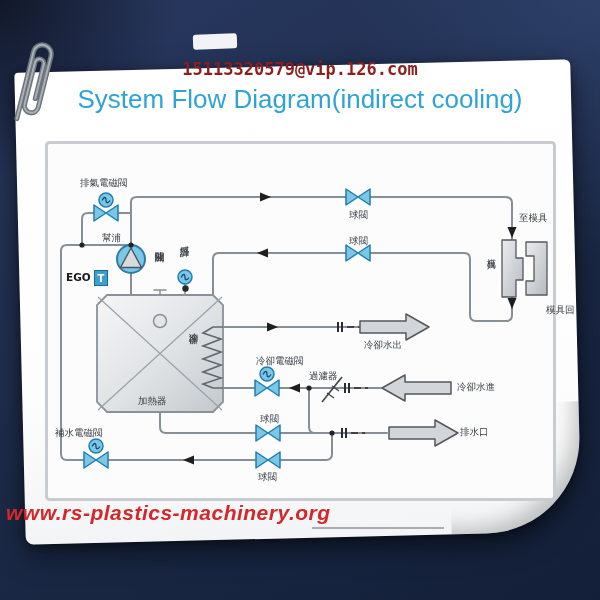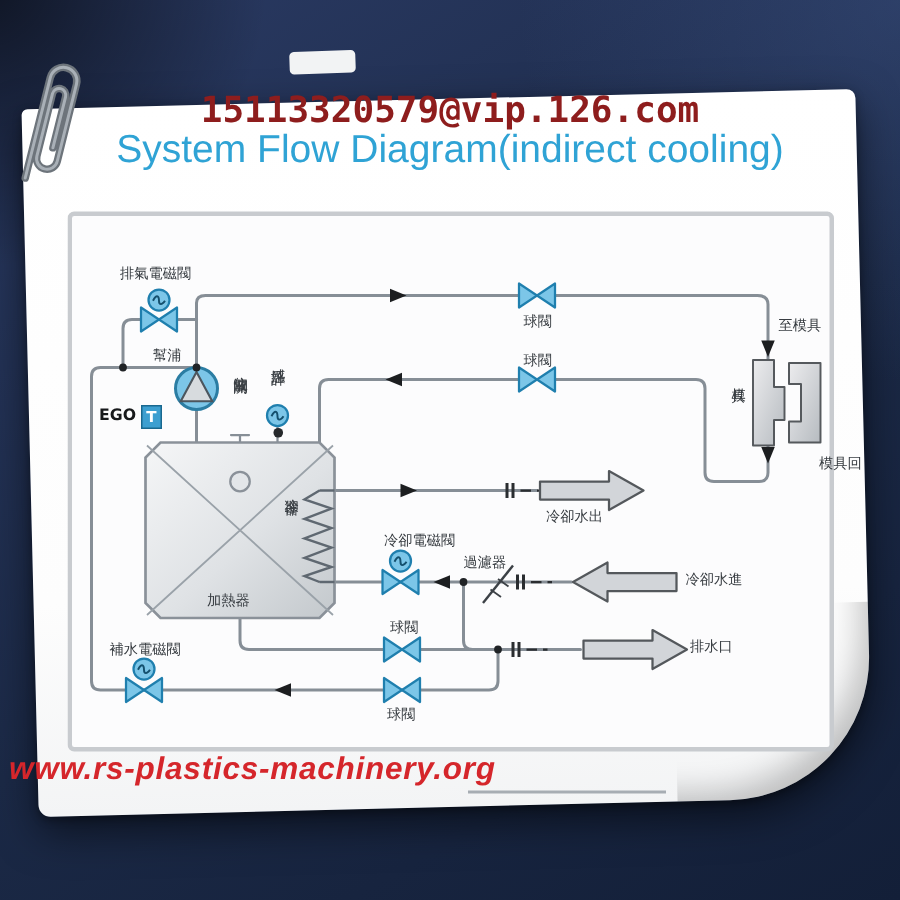--- a/index.html
+++ b/index.html
@@ -13,21 +13,21 @@
     background:linear-gradient(180deg,#ffffff 0%,#fdfdfd 70%,#f3f4f5 100%);
     border-radius:4px 6px 95px 8px;transform:rotate(-1.4deg);
     box-shadow:0 10px 28px rgba(0,0,0,.55),0 2px 6px rgba(0,0,0,.35);}
   .paper-curl{position:absolute;right:0;bottom:0;width:130px;height:130px;
     border-bottom-right-radius:95px;
     box-shadow:inset -16px -16px 20px -10px rgba(0,0,0,.22);}
   .blob{position:absolute;left:193px;top:34px;width:44px;height:15px;background:#f2f3f4;
     border-radius:3px;transform:rotate(-2deg);}
   .clip{position:absolute;left:12px;top:36px;transform:rotate(14deg);}
   .email{position:absolute;left:0;right:0;top:59px;text-align:center;
-    font-family:"DejaVu Sans Mono", monospace;font-weight:bold;font-size:24px;color:#8e1d1d;}
+    font-family:"DejaVu Sans Mono", monospace;font-weight:bold;font-size:17px;color:#8e1d1d;}
   .subtitle{position:absolute;left:0;right:0;top:84px;text-align:center;
     font-family:Liberation Sans, sans-serif;font-size:26px;color:#2fa3d5;}
   .url{position:absolute;left:6px;top:501px;font-family:Liberation Sans, sans-serif;
     font-style:italic;font-weight:bold;font-size:21px;color:#d5262b;letter-spacing:.5px;}
   .url-line{position:absolute;left:312px;top:527px;width:132px;height:2px;background:#a7adb3;}
   .dbox{position:absolute;left:45px;top:140px;width:512px;height:362px;text-align:right;}
   .dbox svg{position:absolute;left:0;top:0;}
   .lbl{position:absolute;font-size:9.5px;color:#373c41;line-height:1.1;white-space:nowrap;}
   .vlbl{writing-mode:vertical-rl;text-orientation:upright;letter-spacing:1px;}
   .ego{font-weight:bold;font-size:10.5px;color:#17191b;}
@@ -170,20 +170,20 @@
     <div class="lbl" style="left:304px;top:70px;">球閥</div>
     <div class="lbl" style="left:304px;top:96px;">球閥</div>
     <div class="lbl" style="left:474px;top:73px;">至模具</div>
     <div class="lbl vlbl" style="left:441px;top:111px;">模具</div>
     <div class="lbl" style="left:501px;top:165px;">模具回</div>
     <div class="lbl" style="left:319px;top:200px;">冷卻水出</div>
     <div class="lbl" style="left:193px;top:216px;margin-left:18px;">冷卻電磁閥</div>
     <div class="lbl" style="left:264px;top:231px;">過濾器</div>
     <div class="lbl" style="left:412px;top:242px;">冷卻水進</div>
     <div class="lbl" style="left:415px;top:287px;">排水口</div>
-    <div class="lbl" style="left:28px;top:289px;font-family:Liberation Mono, monospace;">補水電磁閥</div>
+    <div class="lbl" style="left:10px;top:289px;font-family:Liberation Mono, monospace;">補水電磁閥</div>
     <div class="lbl" style="left:215px;top:274px;">球閥</div>
     <div class="lbl" style="left:213px;top:332px;">球閥</div>
   </div>
 
   <div class="url">www.rs-plastics-machinery.org</div>
   <div class="url-line"></div>
 </div>
 
 </body></html>

